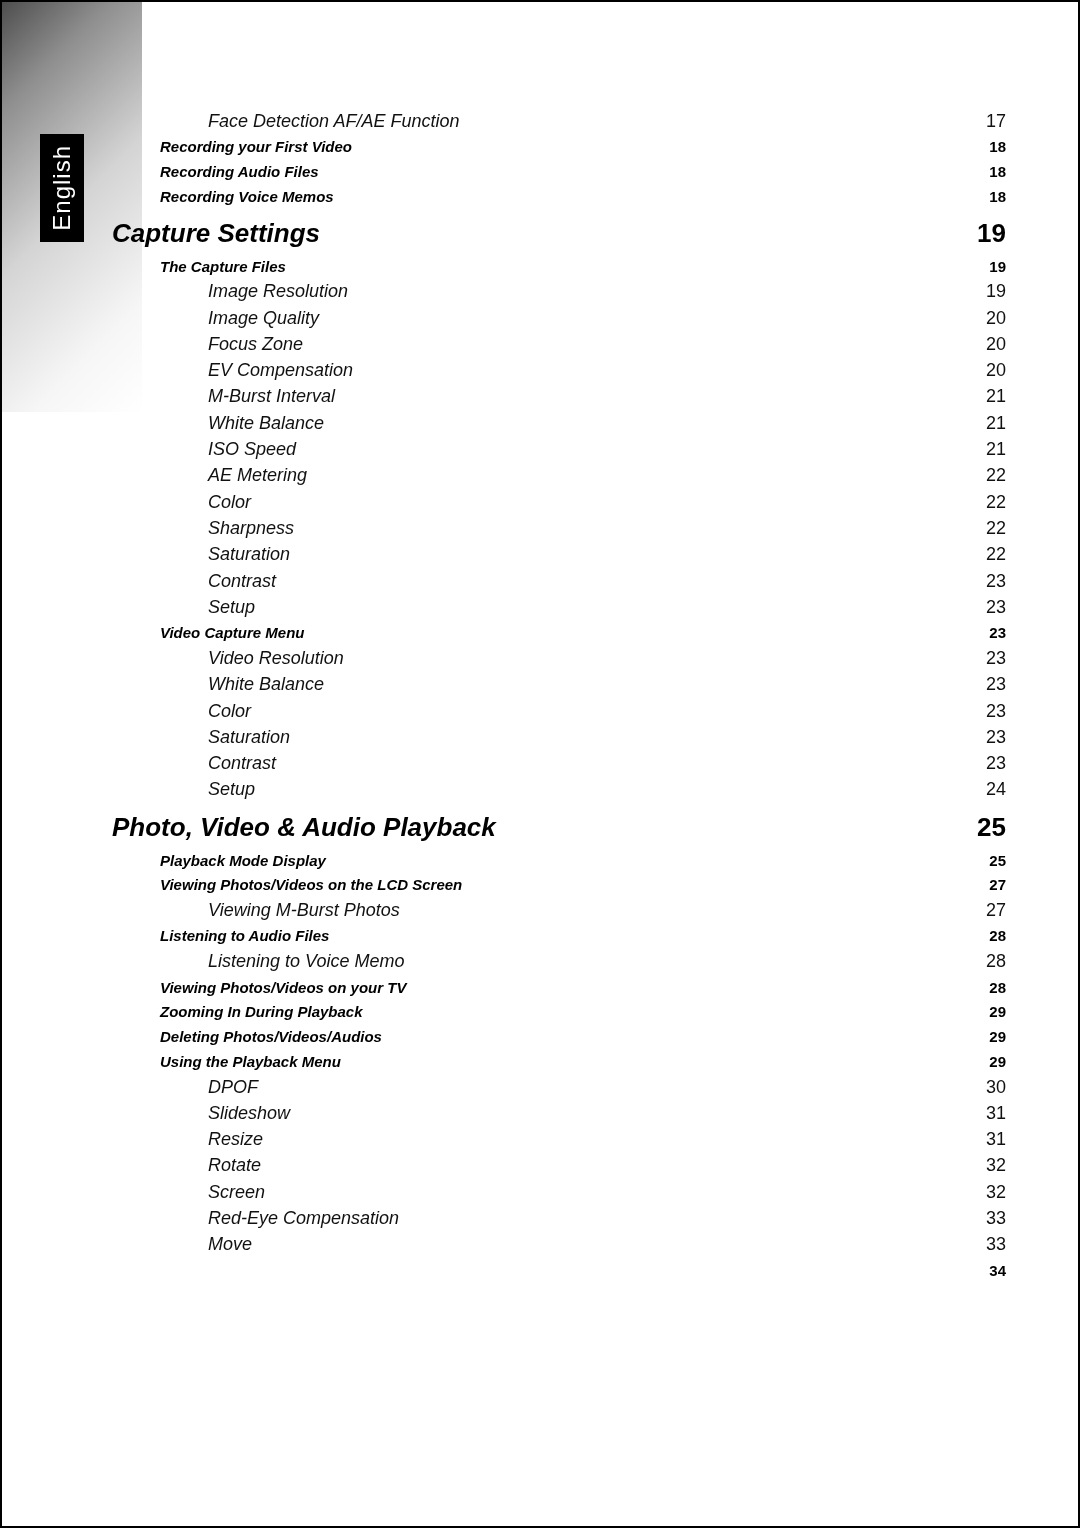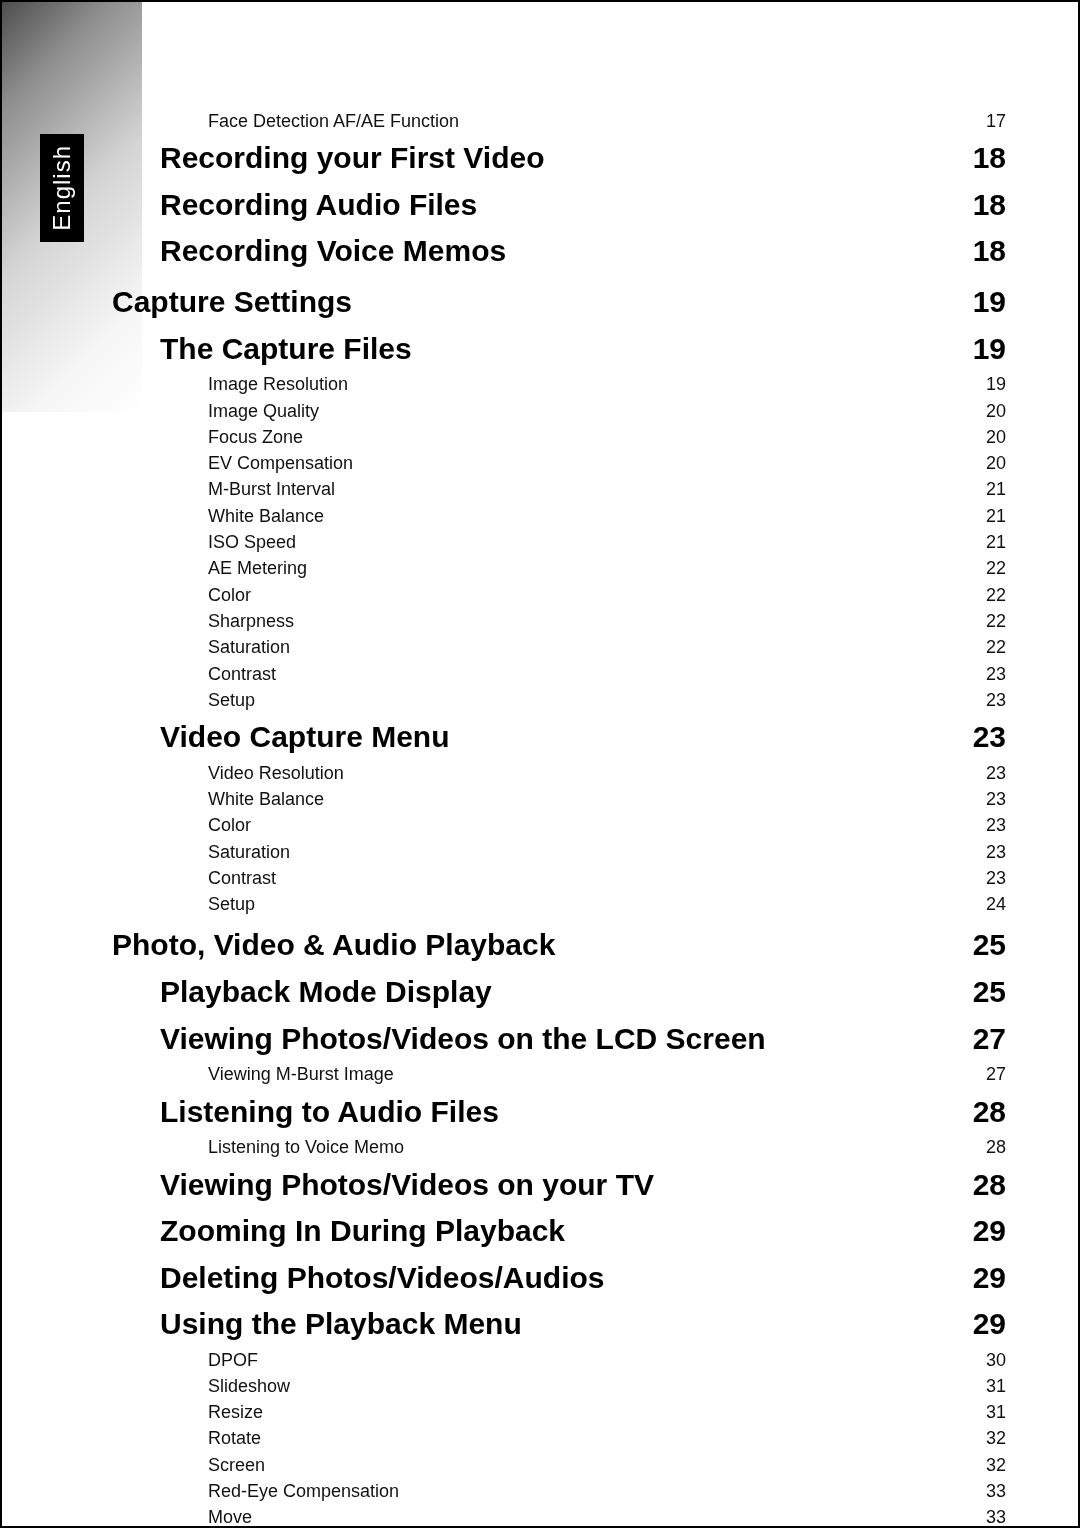--- a/index.html
+++ b/index.html
@@ -51,45 +51,46 @@
     top: 105px;
   }
   .toc-row {
     display: flex;
     align-items: baseline;
     white-space: nowrap;
     line-height: 1.15;
   }
   .toc-row .label {
     flex: 0 0 auto;
+    font-style: italic;
   }
   .toc-row .dots {
     flex: 1 1 auto;
     overflow: hidden;
     position: relative;
     margin: 0 2px;
   }
   .toc-row .dots::after {
     content: "........................................................................................................................................................................................................................................................................................................";
     position: absolute;
     left: 0;
     bottom: 0;
     letter-spacing: 1px;
   }
   .toc-row .page-no {
     flex: 0 0 auto;
     text-align: center;
   }
 
   
-  .level-0 { margin-left: 0px;  font-size: 30px; font-weight: bold; color:#000; margin-top:6px; margin-bottom:2px; }
+  .level-0 { margin-left: 0px;  font-size: 26px; font-weight: bold; color:#000; margin-top:6px; margin-bottom:2px; }
   .level-0 .dots::after { font-weight: bold; letter-spacing:2px; }
   .level-0 .page-no, .level-0 .label { font-weight: bold; }
 
-  .level-1 { margin-left: 48px; font-size: 30px; font-weight: bold; color:#000; margin-top:3px; margin-bottom:1px;}
+  .level-1 { margin-left: 48px; font-size: 15px; font-weight: bold; color:#000; margin-top:3px; margin-bottom:1px;}
   .level-1 .dots::after { font-weight: bold; letter-spacing:1.5px; }
 
   .level-2 { margin-left: 96px; font-size: 18px; font-weight: normal; color:#111; margin-top:2px; margin-bottom:2px; }
   .level-2 .dots::after { font-weight: normal; letter-spacing:1px; }
 
   
   .toc-row.level-2 { line-height: 1.35; }
   .toc-row.level-1 { line-height: 1.45; }
   .toc-row.level-0 { line-height: 1.5; }
 
@@ -243,21 +244,21 @@
         <span class="label">Playback Mode Display </span>
         <span class="dots"></span>
         <span class="page-no">25</span>
       </div>
       <div class="toc-row level-1">
         <span class="label">Viewing Photos/Videos on the LCD Screen </span>
         <span class="dots"></span>
         <span class="page-no">27</span>
       </div>
       <div class="toc-row level-2">
-        <span class="label">Viewing M-Burst Image </span>
+        <span class="label">Viewing M-Burst Photos </span>
         <span class="dots"></span>
         <span class="page-no"> 27</span>
       </div>
       <div class="toc-row level-1">
         <span class="label">Listening to Audio Files </span>
         <span class="dots"></span>
         <span class="page-no">28</span>
       </div>
       <div class="toc-row level-2">
         <span class="label">Listening to Voice Memo </span>

